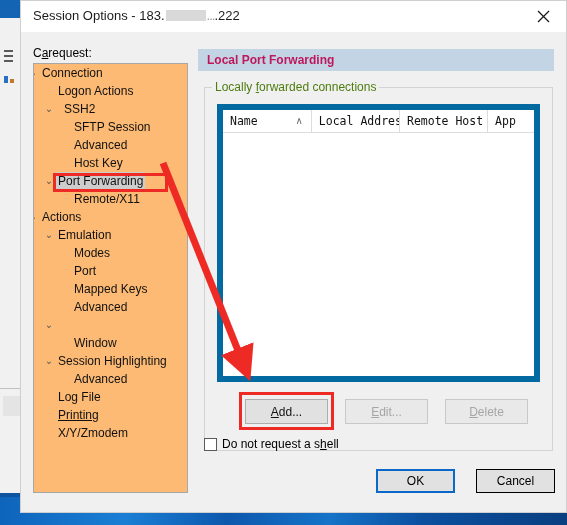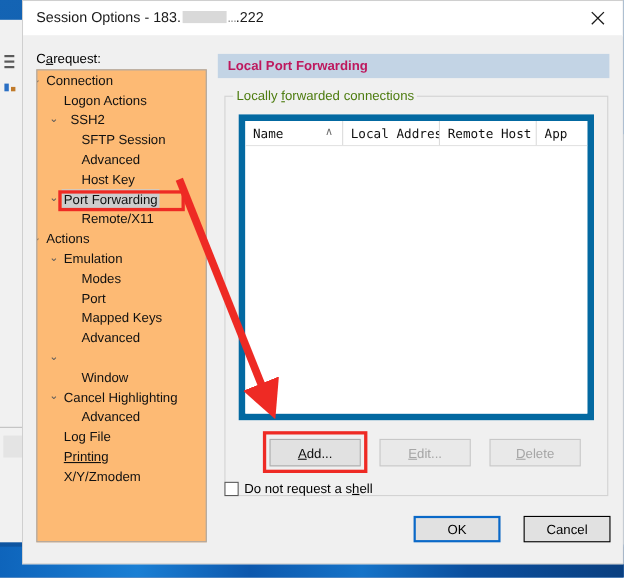--- a/index.html
+++ b/index.html
@@ -411,21 +411,21 @@
           <div class="tree-row selected"><span class="chev" style="left: 8px;">⌄</span><span class="tlabel" style="margin-left: 22px;">Port Forwarding</span></div>
           <div class="tree-row"><span class="tlabel" style="margin-left: 38px;">Remote/X11</span></div>
           <div class="tree-row"><span class="chev" style="left: -8px;">⌄</span><span class="tlabel" style="margin-left: 6px;">Actions</span></div>
           <div class="tree-row"><span class="chev" style="left: 8px;">⌄</span><span class="tlabel" style="margin-left: 22px;">Emulation</span></div>
           <div class="tree-row"><span class="tlabel" style="margin-left: 38px;">Modes</span></div>
           <div class="tree-row"><span class="tlabel" style="margin-left: 38px;">Port</span></div>
           <div class="tree-row"><span class="tlabel" style="margin-left: 38px;">Mapped Keys</span></div>
           <div class="tree-row"><span class="tlabel" style="margin-left: 38px;">Advanced</span></div>
           <div class="tree-row"><span class="chev" style="left: 8px;">⌄</span></div>
           <div class="tree-row"><span class="tlabel" style="margin-left: 38px;">Window</span></div>
-          <div class="tree-row"><span class="chev" style="left: 8px;">⌄</span><span class="tlabel" style="margin-left: 22px;">Cancel Highlighting</span></div>
+          <div class="tree-row"><span class="chev" style="left: 8px;">⌄</span><span class="tlabel" style="margin-left: 22px;">Session Highlighting</span></div>
           <div class="tree-row"><span class="tlabel" style="margin-left: 38px;">Advanced</span></div>
           <div class="tree-row"><span class="tlabel" style="margin-left: 22px;">Log File</span></div>
           <div class="tree-row"><span class="tlabel" style="margin-left: 22px; text-decoration: underline;">Printing</span></div>
           <div class="tree-row"><span class="tlabel" style="margin-left: 22px;">X/Y/Zmodem</span></div>
         </div>
     </div>
     <div id="sel-redbox" style="left: 32px; top: 141px; width: 115px; height: 19px;"></div>
 
     <div id="right-pane">
 

